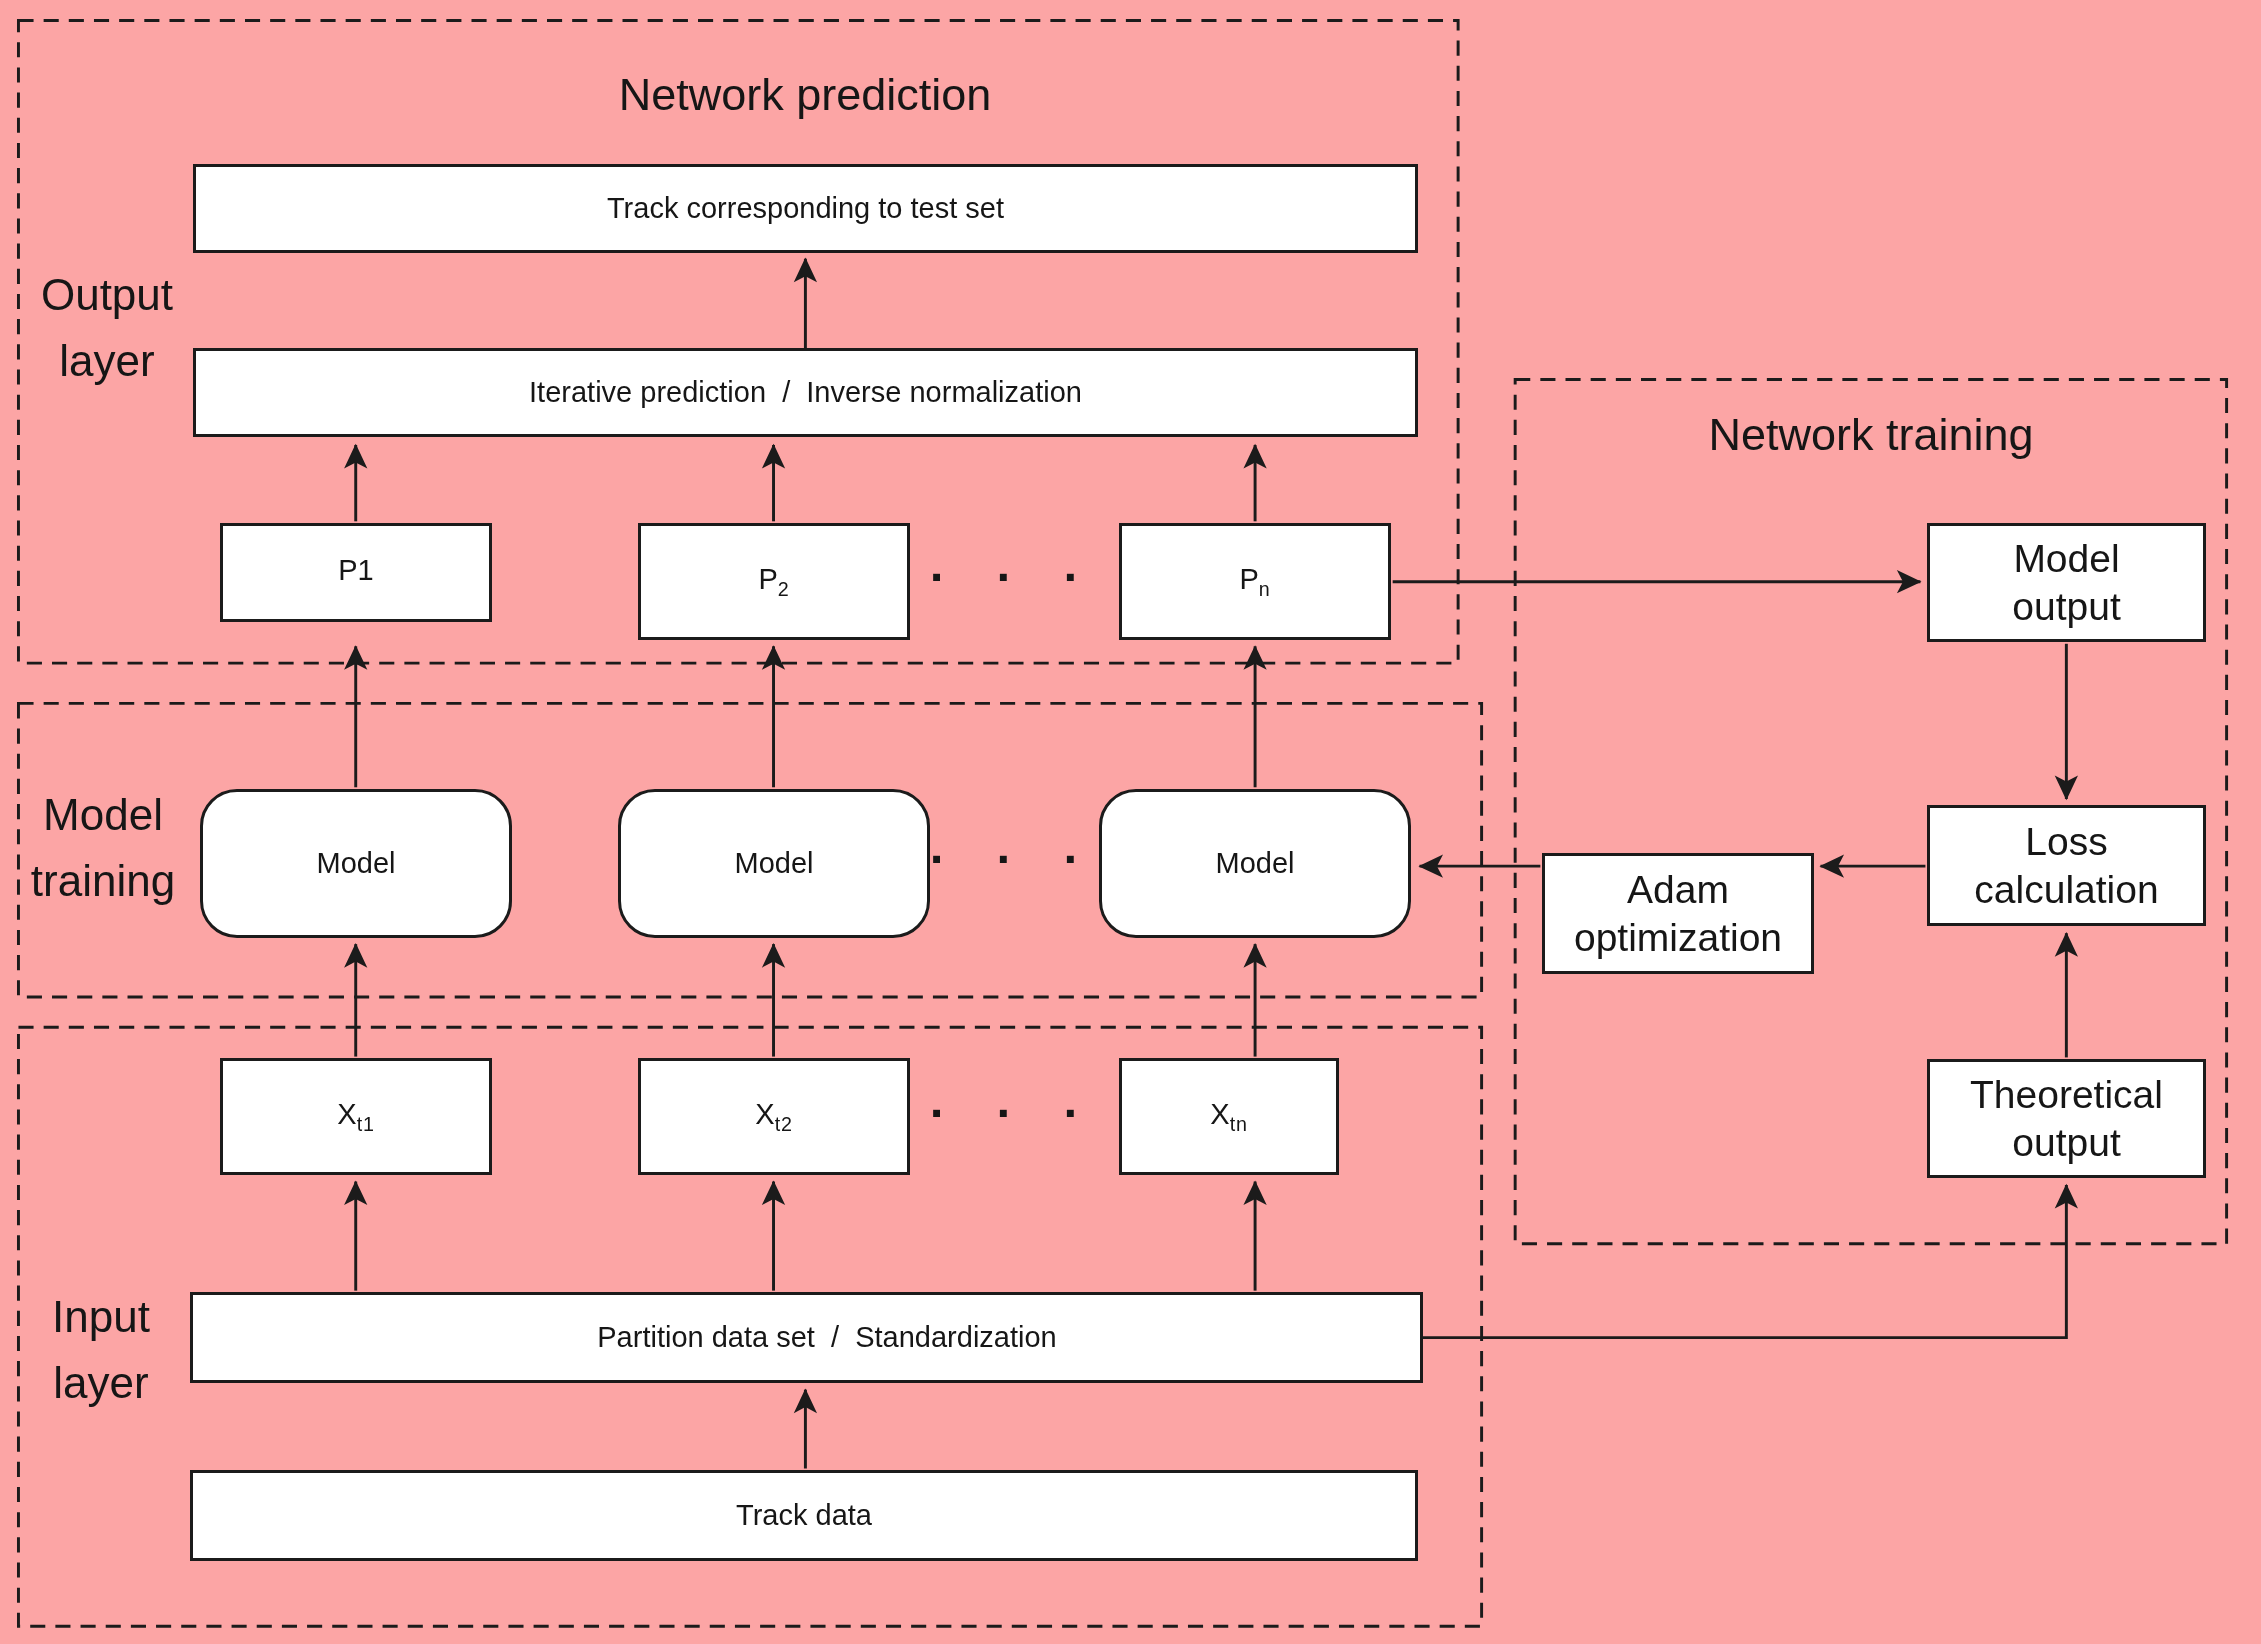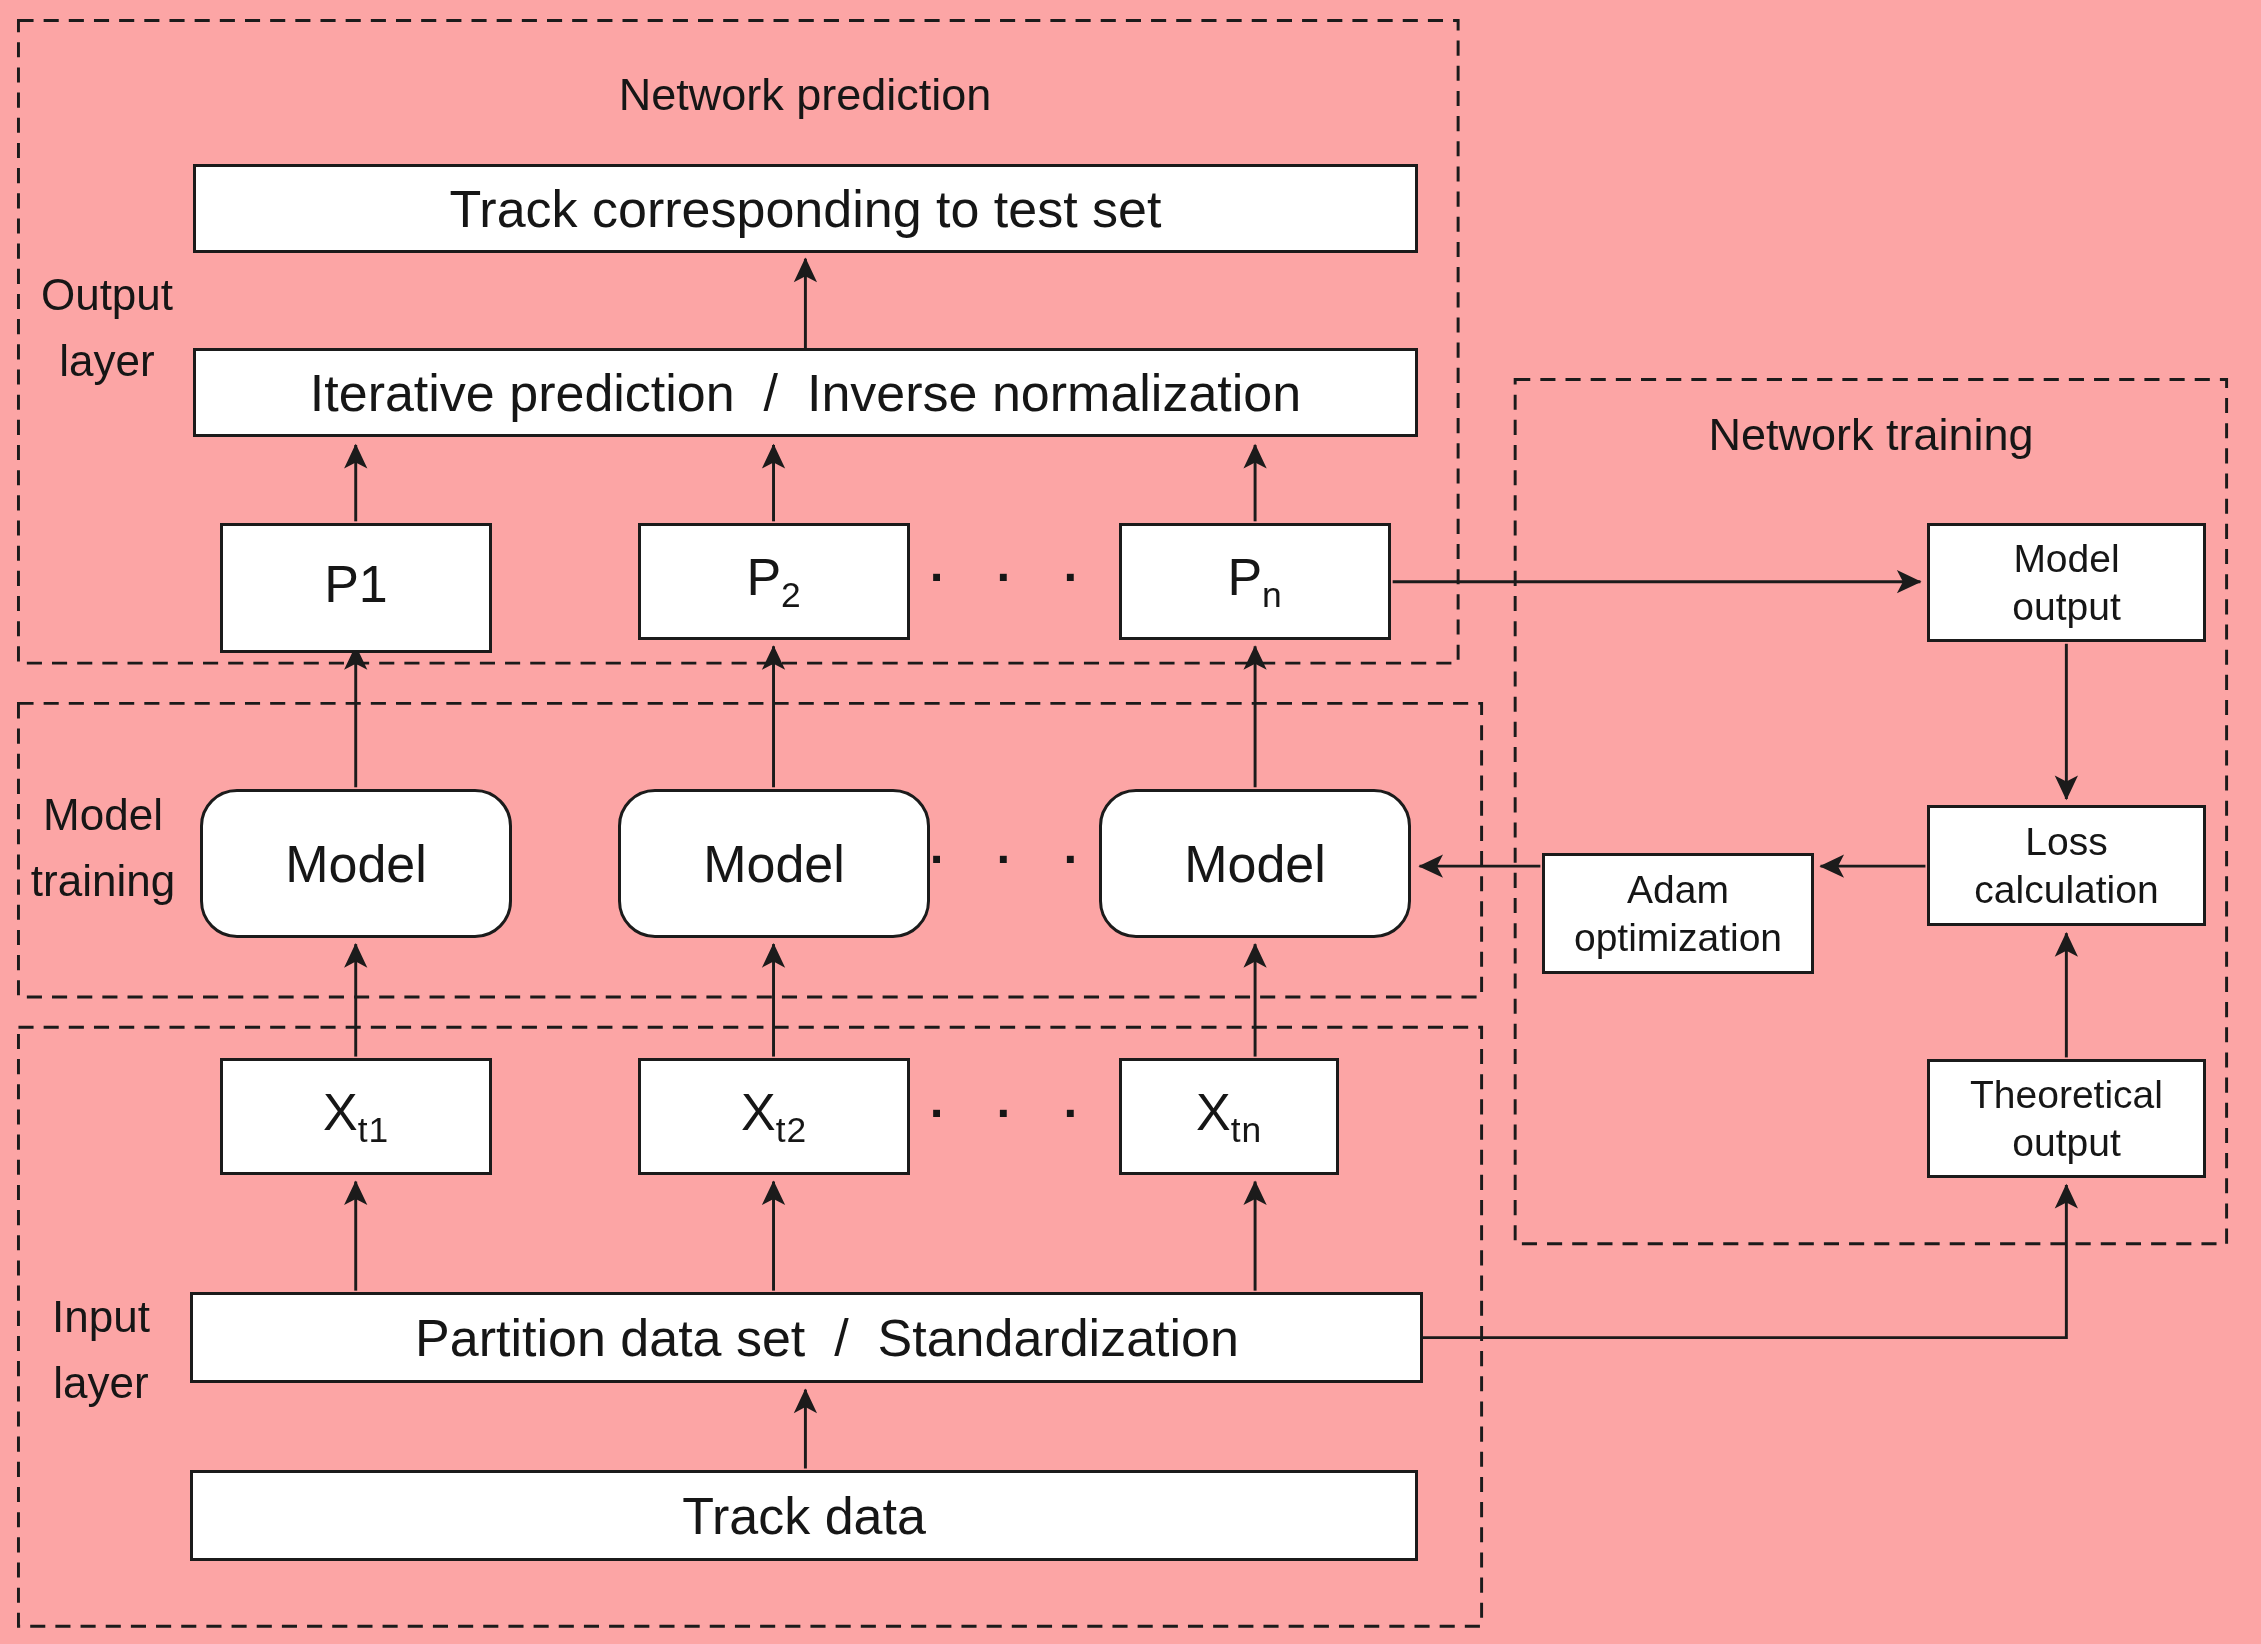--- a/index.html
+++ b/index.html
@@ -10,21 +10,21 @@
     font-family:"Liberation Sans", sans-serif;
     color:#161616;
     overflow:hidden;
   }
   #wires{position:absolute;left:0;top:0;width:2261px;height:1645px;}
   .box{
     position:absolute;
     background:#ffffff;
     border:3.4px solid #1b1b1b;
     display:flex;align-items:center;justify-content:center;
-    font-size:52px;
+    font-size:29px;
     box-sizing:border-box;
     text-align:center;
     white-space:pre;
     z-index:2;
   }
   .rounded{border-radius:37px;}
   .twoline{font-size:39px;line-height:1.22;}
   .sub{font-size:0.68em;vertical-align:-0.34em;letter-spacing:0.8px;}
   .sectiontitle{
     position:absolute;
@@ -101,21 +101,21 @@
   <div class="sidelabel" style="left:25px;top:262px;width:164px;">Output
 layer</div>
   <div class="sidelabel" style="left:15px;top:782px;width:176px;">Model
 training</div>
   <div class="sidelabel" style="left:34px;top:1284px;width:134px;">Input
 layer</div>
 
   <div class="box" style="left:193px;top:164px;width:1225px;height:89px;">Track corresponding to test set</div>
   <div class="box" style="left:193px;top:348px;width:1225px;height:89px;">Iterative prediction  /  Inverse normalization</div>
 
-  <div class="box" style="left:220px;top:523px;width:272px;height:130px;text-align:right;">
+  <div class="box" style="left:220px;top:523px;width:272px;height:99px;text-align:right;">
     <span><span>P1</span><span class="sub"></span></span>
   </div>
   <div class="box" style="left:638px;top:523px;width:272px;height:117px;">
     <span><span>P</span><span class="sub">2</span></span>
   </div>
   <div class="dots" style="left:1014px;top:581px;">· · ·</div>
   <div class="box" style="left:1119px;top:523px;width:272px;height:117px;">
     <span><span>P</span><span class="sub">n</span></span>
   </div>
 

